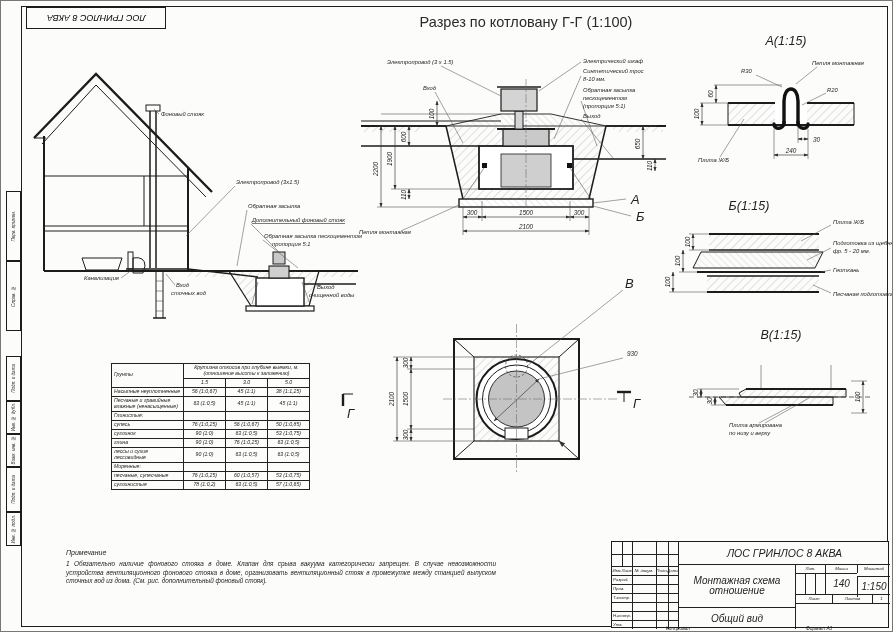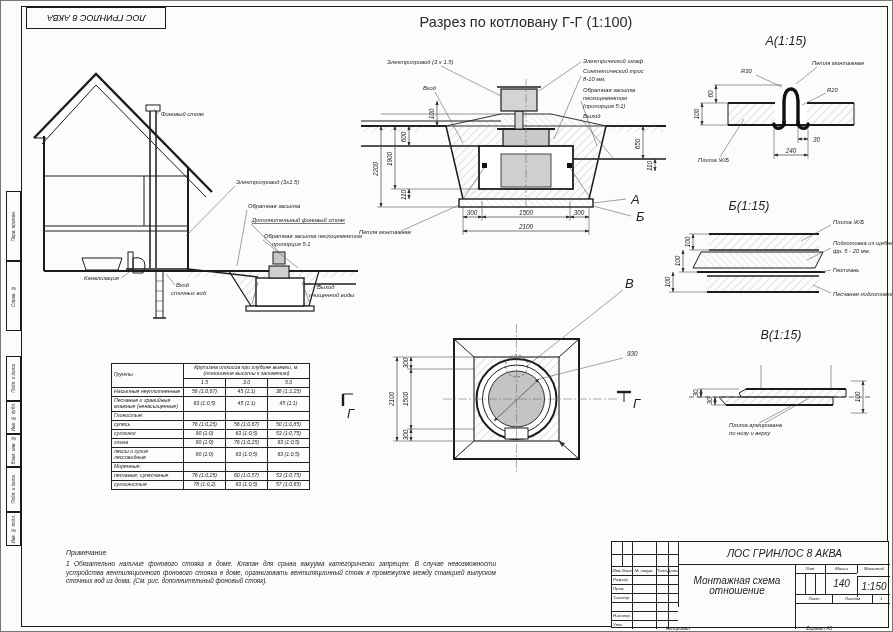--- a/index.html
+++ b/index.html
@@ -481,20 +481,21 @@
     <div class="cell noleft notop" style="left:1px;top:52px;width:19px;height:8px;justify-content:flex-start">Т.контр.</div>
     <div class="cell noleft notop" style="left:1px;top:70px;width:19px;height:8px;justify-content:flex-start">Н.контр.</div>
     <div class="cell noleft notop" style="left:1px;top:79px;width:19px;height:8px;justify-content:flex-start">Утв.</div>
 
     <div class="cell notop big" style="left:66px;top:0;width:212px;height:22px">ЛОС ГРИНЛОС 8 АКВА</div>
 
     <div class="cell med" style="left:66px;top:22px;width:117px;height:43px;flex-direction:column">
       <span>Монтажная схема</span>
       <span>отношение</span>
     </div>
+    <div class="cell med" style="left:66px;top:65px;width:117px;height:22px">Общий вид</div>
 
     <div class="cell" style="left:183px;top:22px;width:30px;height:9px">Лит.</div>
     <div class="cell" style="left:213px;top:22px;width:32px;height:9px">Масса</div>
     <div class="cell" style="left:245px;top:22px;width:33px;height:9px">Масштаб</div>
     <div class="cell" style="left:183px;top:31px;width:10px;height:21px"></div>
     <div class="cell" style="left:193px;top:31px;width:10px;height:21px"></div>
     <div class="cell" style="left:203px;top:31px;width:10px;height:21px"></div>
     <div class="cell med" style="left:213px;top:31px;width:32px;height:21px">140</div>
     <div class="cell med" style="left:245px;top:34px;width:33px;height:21px">1:150</div>
     <div class="cell" style="left:183px;top:52px;width:37px;height:9px">Лист</div>

